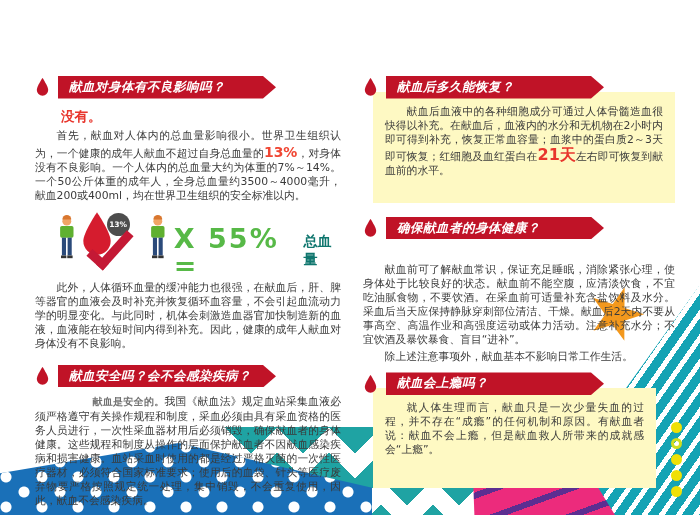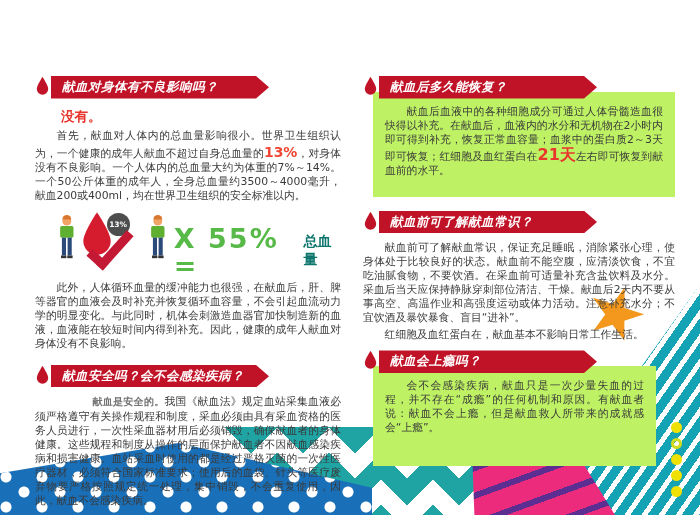--- a/index.html
+++ b/index.html
@@ -49,42 +49,42 @@
   }
   .deco-dots-col { right:18px; bottom:18px; display:flex; flex-direction:column; gap:5px; align-items:center; }
   .ydot { width:11px; height:11px; border-radius:50%; background:#efe006; }
   .ydot.ring { background:transparent; border:3px solid #cfdd1e; }
 
   
   .col { position:absolute; top:76px; z-index:2; }
   .col-left  { left:35px;  width:306px; }
   .col-right { left:363px; width:312px; }
 
-  .section-header { display:flex; align-items:flex-start; gap:1px; position:relative; z-index:3; }
+  .section-header { display:flex; align-items:center; gap:8px; position:relative; z-index:3; }
   .drop-icon { flex:0 0 auto; display:block; }
   .banner {
     width:218px; background:#c01327; color:#ffffff;
     font-weight:bold; font-style:italic;
     font-size:12.5px; line-height:1; letter-spacing:0.5px;
     padding:5px 20px 5px 11px;
     clip-path: polygon(0 0, calc(100% - 13px) 0, 100% 50%, calc(100% - 13px) 100%, 0 100%);
     white-space:nowrap;
   }
   .lead { color:#e8362d; font-weight:bold; font-size:13.5px; margin:9px 0 3px 26px; }
   .body-text {
     font-size:10.8px; line-height:1.3; color:#3a3a3a;
     text-align:justify; text-indent:2em; margin-top:3px;
   }
   .inline-lead { color:#737373; font-weight:bold; font-size:10px;padding-left:36px; }
   .hl-red { color:#f04633; font-size:14px; font-weight:bold; }
   .hl-red-big { color:#e8362d; font-size:16px; font-weight:bold; line-height:1; }
 
   .yellow-box {
-    background:#bef264; margin-left:10px; margin-top:-7px;
-    padding:13px 12px 19px 12px; position:relative; z-index:2;
+    background:#fef9c3; margin-left:10px; margin-top:-7px;
+    padding:13px 12px 25px 12px; position:relative; z-index:2;
   }
   .yellow-box .body-text { margin-top:0; }
   .yellow-box.second { width:283px; min-height:100px; }
 
   
   .infographic { display:flex; align-items:flex-start; margin:8px 0 4px 22px; height:66px; }
   .person { display:block; margin-top:2px; }
   .drop-group { position:relative; width:78px; height:66px; margin-left:2px; }
   .big-drop { position:absolute; left:0; top:0; }
   .badge {
@@ -190,33 +190,33 @@
     <div class="yellow-box">
       <p class="body-text"><span>献血后血液中的各种细胞成分可通过人体骨髓造血很快得以补充。在献血后，血液内的水分和无机物在2小时内即可得到补充，恢复正常血容量；血浆中的蛋白质2～3天即可恢复；红细胞及血红蛋白在</span><span class="hl-red-big">21天</span><span>左右即可恢复到献血前的水平。</span></p>
     </div>
 
     <div class="spacer-14"></div>
 
     <div class="section-header">
       <svg class="drop-icon" width="15" height="20" viewBox="0 0 100 125">
         <path d="M50 2 C50 2 12 58 12 82 a38 38 0 0 0 76 0 C88 58 50 2 50 2 Z" fill="#c01327"></path>
       </svg>
-      <div class="banner">献血前可了解献血常识？</div>
-    </div>
-
-    <p class="body-text" style="margin-top:8px;">献血前可了解献血常识，保证充足睡眠，消除紧张心理，使身体处于比较良好的状态。献血前不能空腹，应清淡饮食，不宜吃油腻食物，不要饮酒。在采血前可适量补充含盐饮料及水分。采血后当天应保持静脉穿刺部位清洁、干燥。献血后2天内不要从事高空、高温作业和高强度运动或体力活动。注意补充水分；不宜饮酒及暴饮暴食、盲目“进补”。</p>
-    <p class="body-text">红细胞及血红蛋白在，献血基本不影响日常工作生活。</p>
+      <div class="banner">确保献血者的身体健康？</div>
+    </div>
+
+    <p class="body-text" style="margin-top:24px;">献血前可了解献血常识，保证充足睡眠，消除紧张心理，使身体处于比较良好的状态。献血前不能空腹，应清淡饮食，不宜吃油腻食物，不要饮酒。在采血前可适量补充含盐饮料及水分。采血后当天应保持静脉穿刺部位清洁、干燥。献血后2天内不要从事高空、高温作业和高强度运动或体力活动。注意补充水分；不宜饮酒及暴饮暴食、盲目“进补”。</p>
+    <p class="body-text">除上述注意事项外，献血基本不影响日常工作生活。</p>
 
     <div class="spacer-8"></div>
 
     <div class="section-header">
       <svg class="drop-icon" width="15" height="20" viewBox="0 0 100 125">
         <path d="M50 2 C50 2 12 58 12 82 a38 38 0 0 0 76 0 C88 58 50 2 50 2 Z" fill="#c01327"></path>
       </svg>
       <div class="banner">献血会上瘾吗？</div>
     </div>
 
     <div class="yellow-box second">
-      <p class="body-text">会不会感染疾病，献血只是一次少量失血的过程，并不存在“成瘾”的任何机制和原因。有献血者说：献血不会上瘾，但是献血救人所带来的成就感会“上瘾”。</p>
+      <p class="body-text">就人体生理而言，献血只是一次少量失血的过程，并不存在“成瘾”的任何机制和原因。有献血者说：献血不会上瘾，但是献血救人所带来的成就感会“上瘾”。</p>
     </div>
   </div>
 
 </div>
 
 </body></html>

